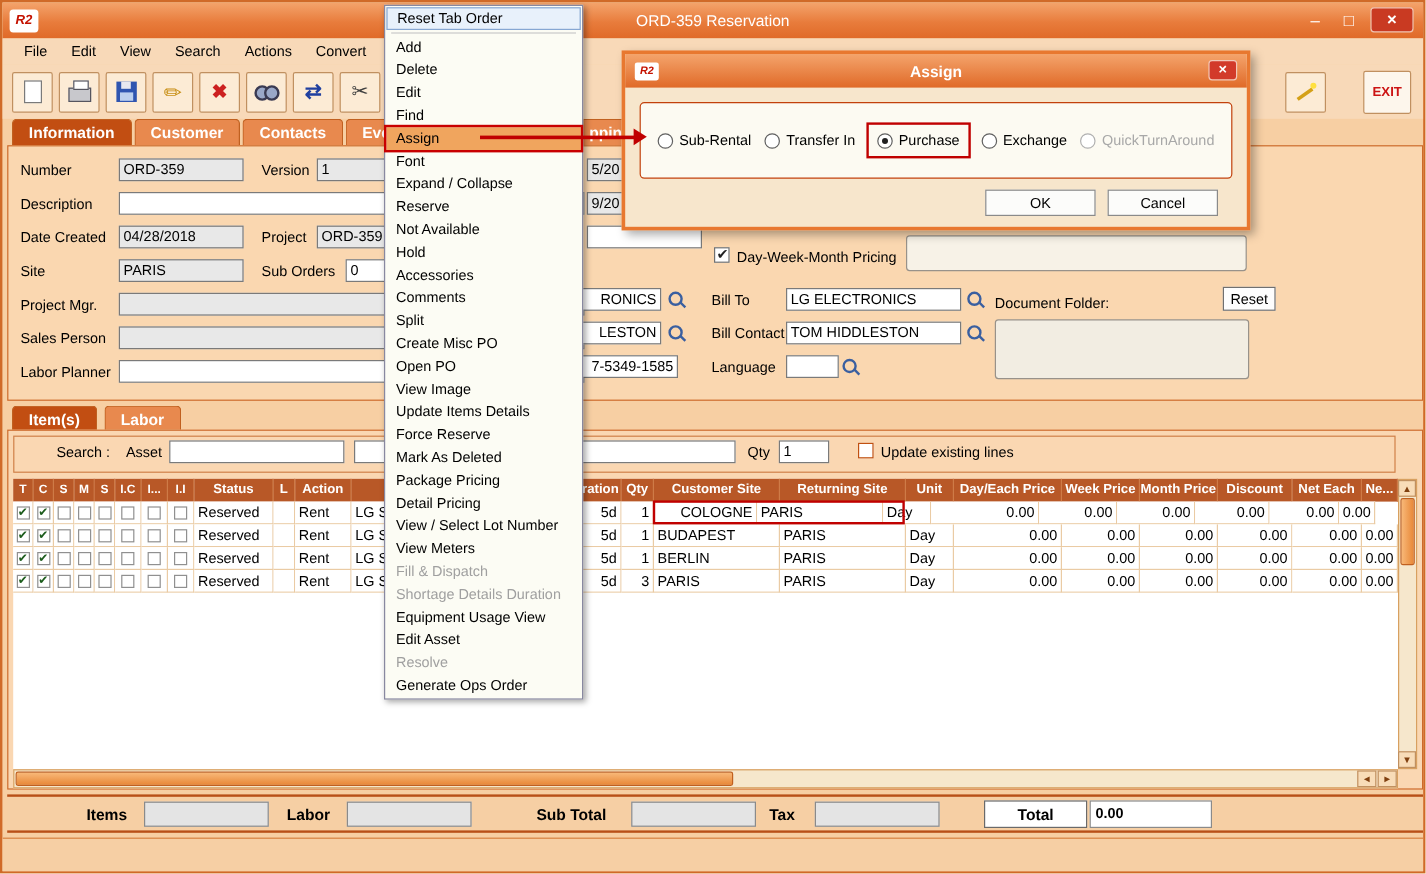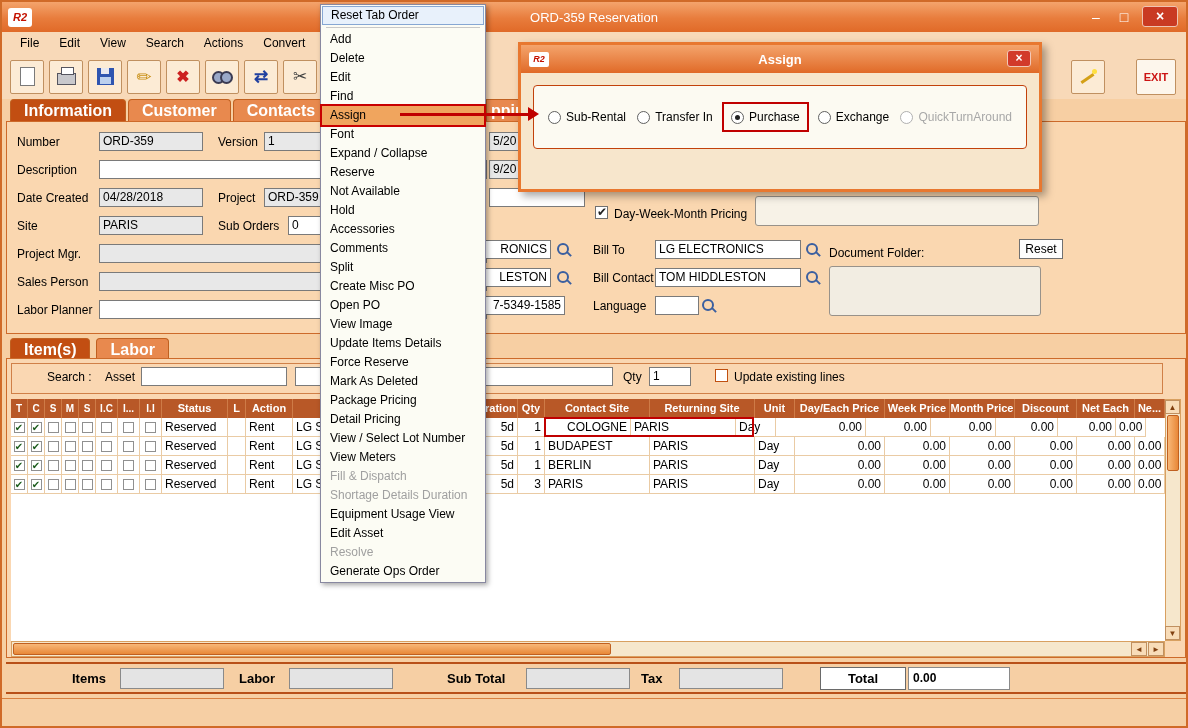--- a/index.html
+++ b/index.html
@@ -55,21 +55,21 @@
   .icon-dispatch::before { content:""; position:absolute; left:2px; bottom:-4px; width:4px; height:4px; border-radius:50%; background:#333; }
   .icon-dispatch::after  { content:""; position:absolute; right:2px; bottom:-4px; width:4px; height:4px; border-radius:50%; background:#333; }
   .icon-wand { width:20px; height:20px; position:relative; }
   .icon-wand::before { content:""; position:absolute; left:2px; top:10px; width:15px; height:3px; background:#D4A017; transform:rotate(-35deg); }
   .icon-wand::after  { content:""; position:absolute; right:1px; top:2px; width:5px; height:5px; background:#FFE040; border-radius:50%; }
   .icon-exit { color:#CC1414; font-weight:bold; font-size:11px; }
 
   
   .tabs { position:absolute; left:8px; top:97px; display:flex; gap:2px; }
   .tab { height:22px; line-height:22px; padding:0 13px; background:#E8894E; color:#FFF;
-         font-weight:bold; font-size:16px; border:1px solid #C06020; border-bottom:none;
+         font-weight:bold; font-size:13px; border:1px solid #C06020; border-bottom:none;
          border-radius:4px 4px 0 0; }
   .tab.active { background:#C24E12; }
   .tab.partial { position:absolute; left:484px; top:97px; padding:0 4px; border-radius:0 4px 0 0; }
   .item-tabs { position:absolute; left:8px; top:336px; display:flex; gap:6px; }
   .item-tabs .tab { height:21px; line-height:21px; }
 
   
   .form-panel { position:absolute; left:4px; top:119px; width:1180px; height:213px;
                 background:#FAD7B0; border:1px solid #CD6A2A; }
   .flabel { position:absolute; font-size:12px; white-space:nowrap; }
@@ -332,21 +332,21 @@
           <div class="hcell small" style="width: 17px;">S</div>
           <div class="hcell small" style="width: 22px;">I.C</div>
           <div class="hcell small" style="width: 22px;">I...</div>
           <div class="hcell small" style="width: 22px;">I.I</div>
           <div class="hcell" style="width: 66px;">Status</div>
           <div class="hcell" style="width: 18px;">L</div>
           <div class="hcell" style="width: 47px;">Action</div>
           <div class="hcell" style="width: 176px;">P...</div>
           <div class="hcell" style="width: 49px;">Duration</div>
           <div class="hcell" style="width: 27px;">Qty</div>
-          <div class="hcell" style="width: 105px;">Contact Site</div>
+          <div class="hcell" style="width: 105px;">Customer Site</div>
           <div class="hcell" style="width: 105px;">Returning Site</div>
           <div class="hcell" style="width: 40px;">Unit</div>
           <div class="hcell" style="width: 90px;">Day/Each Price</div>
           <div class="hcell" style="width: 65px;">Week Price</div>
           <div class="hcell" style="width: 65px;">Month Price</div>
           <div class="hcell" style="width: 62px;">Discount</div>
           <div class="hcell" style="width: 58px;">Net Each</div>
           <div class="hcell" style="width: 30px;">Ne...</div>
         </div>
         <div class="trow">
@@ -597,19 +597,23 @@
         </span>
         <span class="radio-wrap">
           <span class="radio"></span>
           <span class="radio-label">Exchange</span>
         </span>
         <span class="radio-wrap disabled">
           <span class="radio"></span>
           <span class="radio-label">QuickTurnAround</span>
         </span>
       </div>
+    <div class="dlg-buttons">
+      <div class="dlg-btn">OK</div>
+      <div class="dlg-btn">Cancel</div>
+    </div>
   </div>
 
   <div class="arrow-line"></div>
   <div class="arrow-head"></div>
   <div class="row-annotation"></div>
 
 </div>
 
 </body></html>

